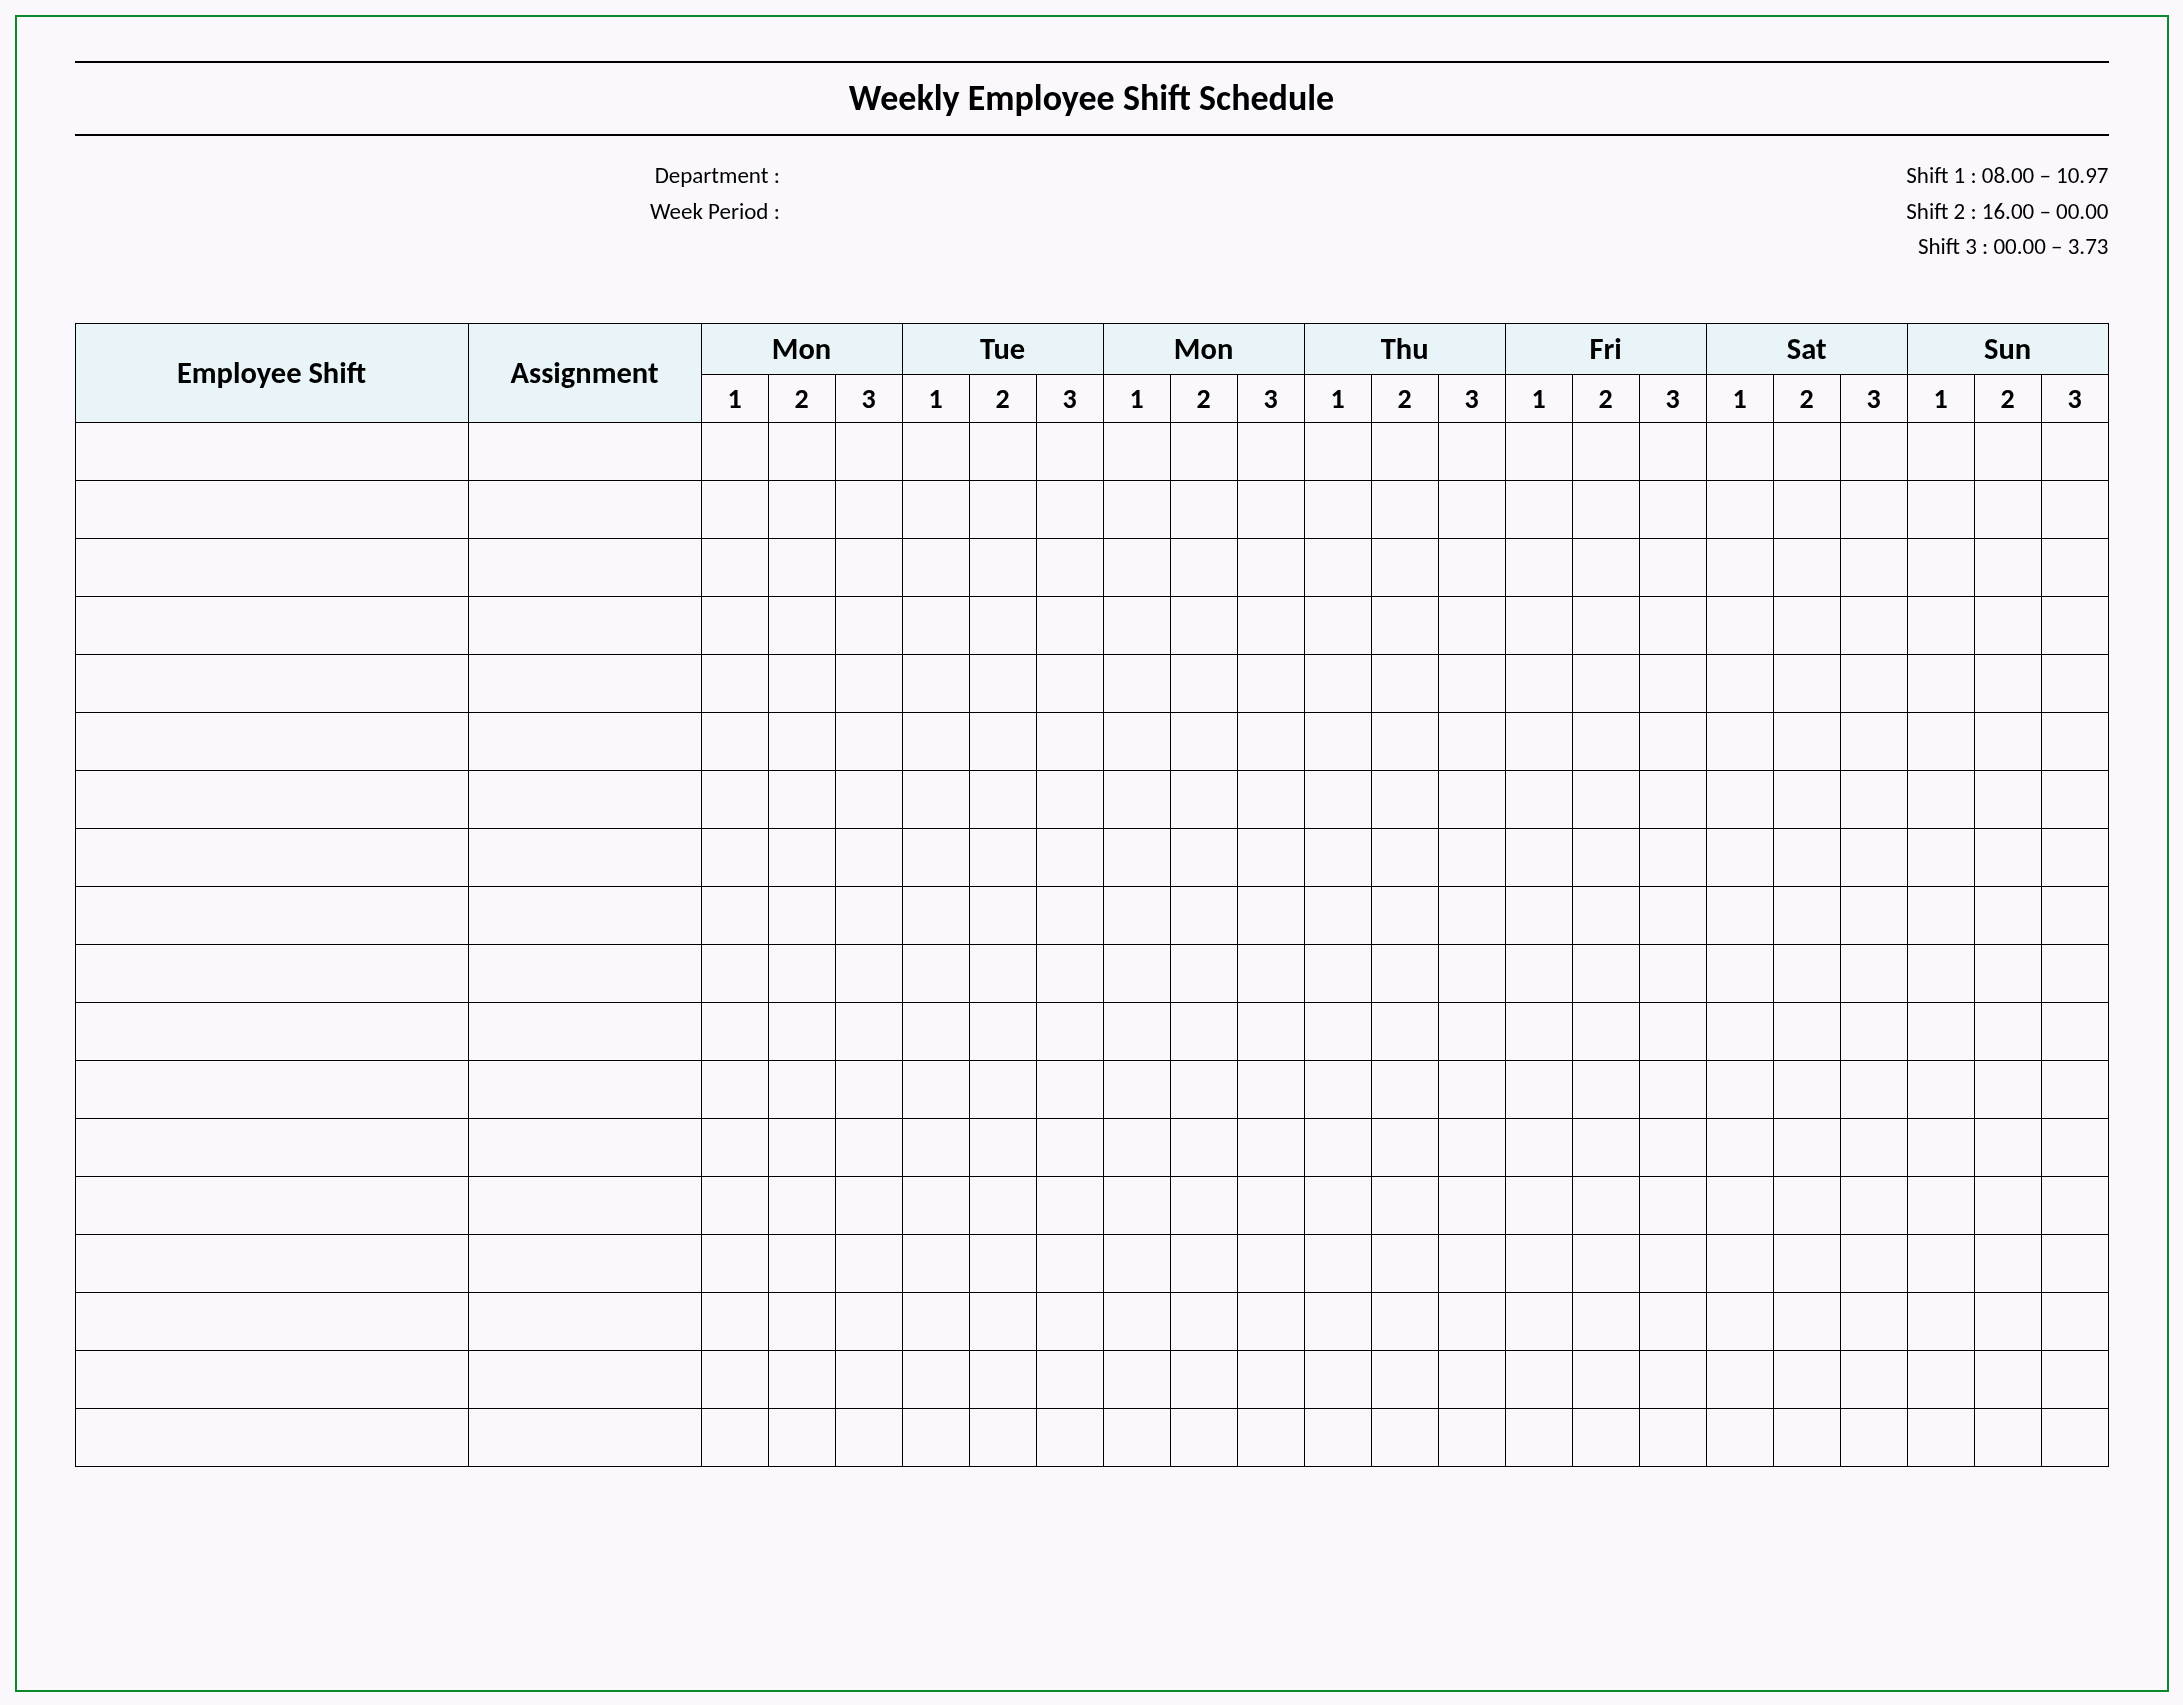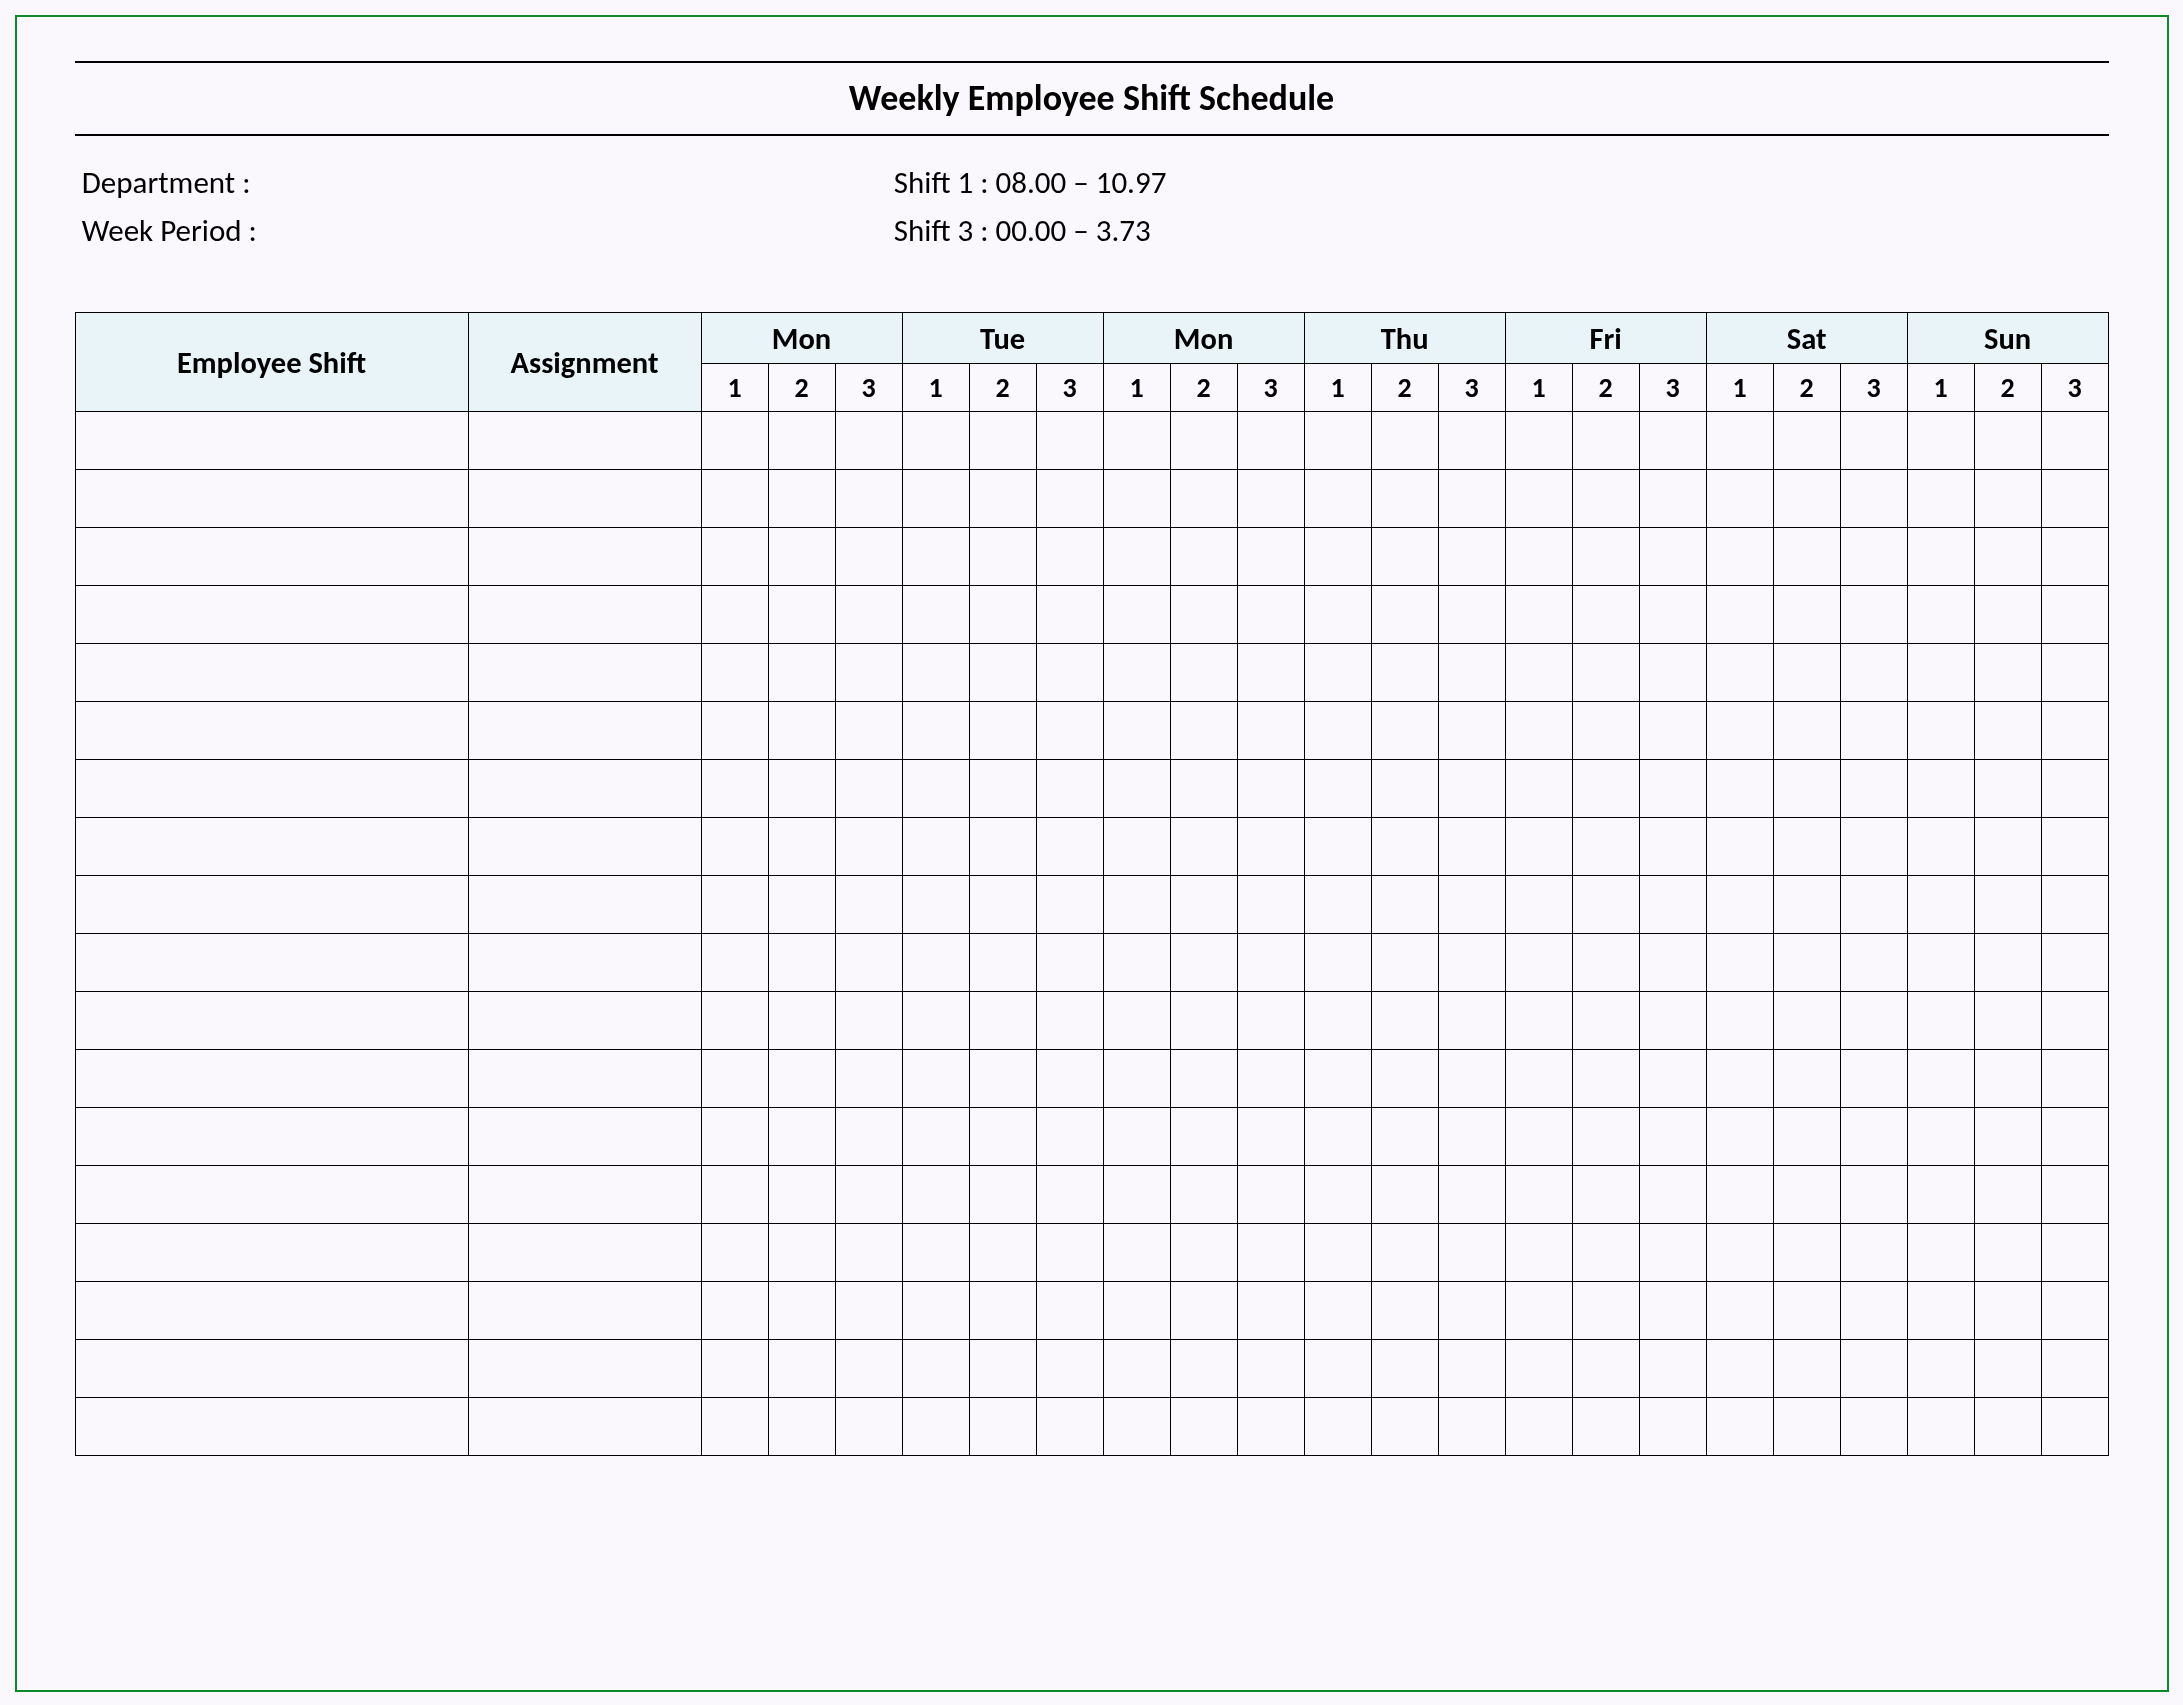--- a/index.html
+++ b/index.html
@@ -29,23 +29,24 @@
     margin: 0 0 22px 0;
     text-align: center;
   }
   .title-wrap h1 {
     margin: 0;
     font-size: 36px;
     font-weight: 700;
   }
   .meta {
     display: flex;
-    gap: 114px;
-    font-size: 31px;
+    gap: 58px;
+    font-size: 23px;
     margin: 0 0 58px 7.3px;
+    text-align: right;
   }
   .meta .left-col {
     width: 698px;
   }
   .meta .right-col {
     flex: 1;
   }
   .meta .row {
     line-height: 1.55;
   }
@@ -96,20 +97,21 @@
     <h1>Weekly Employee Shift Schedule</h1>
   </div>
 
   <div class="meta">
     <div class="left-col">
       <div class="row">Department    :</div>
       <div class="row">Week  Period :</div>
     </div>
     <div class="right-col">
       <div class="row">Shift 1  : 08.00  – 10.97</div>
+      <div class="row">Shift 2  : 16.00  – 00.00</div>
       <div class="row">Shift 3  : 00.00  – 3.73</div>
     </div>
   </div>
 
   <table class="schedule">
     <colgroup>
       <col class="emp">
         <col class="asg">
       <col class="sc">
         <col class="sc">

